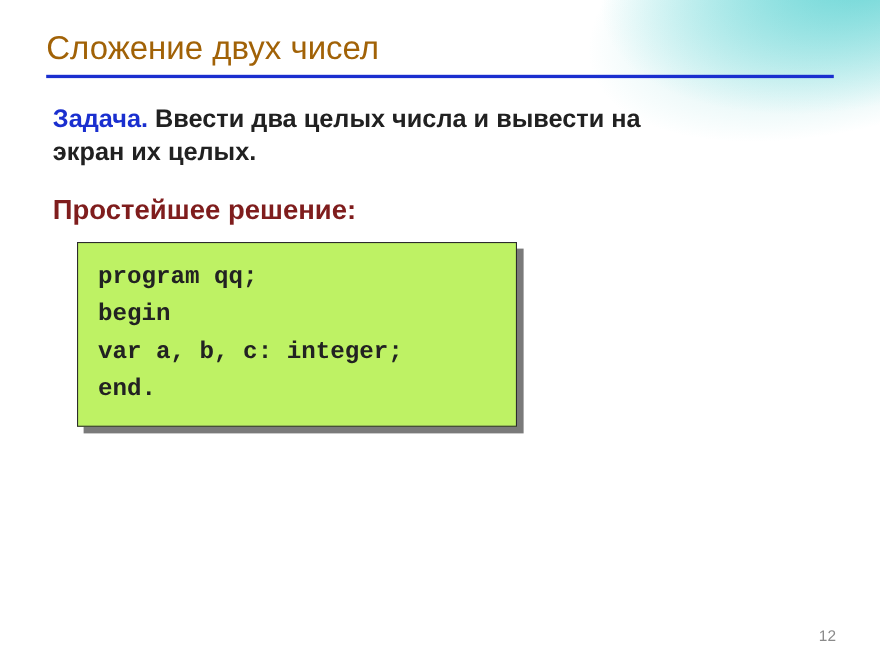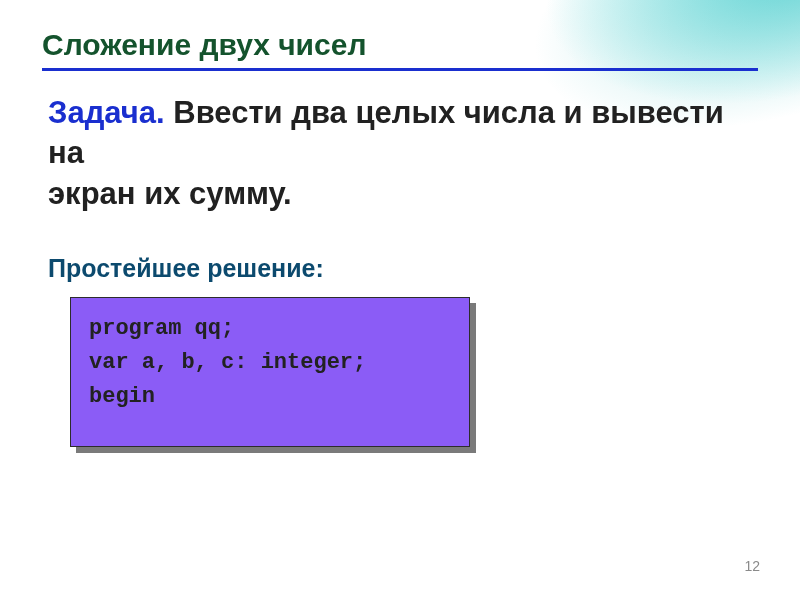--- a/index.html
+++ b/index.html
@@ -41,110 +41,111 @@
 
   .slide {
     position: absolute;
     inset: 0;
     padding: 28px 42px 28px 42px;
     box-sizing: border-box;
   }
 
   .title {
     font-size: 30px;
-    color: #14532d;
+    color: #a16207;
     margin: 0 0 6px 0;
-    font-weight: 700;
+    font-weight: 400;
   }
 
   .title-rule {
     height: 0;
     border: none;
     border-top: 3px solid #1a2fcf;
     margin: 0 0 22px 0;
   }
 
   .task-line {
-    font-size: 31px;
+    font-size: 23px;
     color: #212121;
     font-weight: 700;
     line-height: 1.3;
-    margin: 0 0 40px 6px;
+    margin: 0 0 24px 6px;
   }
   .task-label {
     color: #1a2fcf;
     font-weight: 700;
   }
 
   .subhead {
     font-size: 25px;
     font-weight: 700;
-    color: #0c4a6e;
+    color: #7f1d1d;
     margin: 0 0 14px 6px;
   }
 
   .code-wrap {
     margin-left: 28px;
     width: 400px;
     position: relative;
   }
   .code-shadow {
     position: absolute;
     top: 6px;
     left: 6px;
     width: 100%;
     height: 100%;
     background: #7a7a7a;
   }
   .code-box {
     position: relative;
-    background: #8b5cf6;
+    background: #bef264;
     border: 1px solid #2c2c2c;
-    padding: 14px 18px 32px 18px;
+    padding: 14px 18px 16px 18px;
     box-sizing: border-box;
   }
   .code-line {
     font-family: "Courier New", Courier, monospace;
     font-size: 22px;
     font-weight: 700;
     color: #222;
     white-space: pre;
     line-height: 1.55;
   }
 
   .page-num {
     position: absolute;
     right: 40px;
-    bottom: 26px;
+    bottom: 14px;
     font-size: 14px;
     color: #8a8a8a;
   }
 </style>
 </head>
 <body>
 
 <div class="wave-bg"></div>
 <div class="wave-bg2"></div>
 
 <div class="slide">
 
   <h1 class="title">Сложение двух чисел</h1>
   <hr class="title-rule">
 
   <p class="task-line">
     <span class="task-label">Задача.</span><span> Ввести два целых числа и вывести на</span><br>
-    <span>экран их сумму.</span>
+    <span>экран их целых.</span>
   </p>
 
   <p class="subhead">Простейшее решение:</p>
 
   <div class="code-wrap">
     <div class="code-shadow"></div>
     <div class="code-box">
       <div class="code-line">program qq;</div>
+      <div class="code-line">begin</div>
       <div class="code-line">var a, b, c: integer;</div>
-      <div class="code-line">begin</div>
+      <div class="code-line">end.</div>
     </div>
   </div>
 
   <div class="page-num">12</div>
 
 </div>
 
 </body></html>

